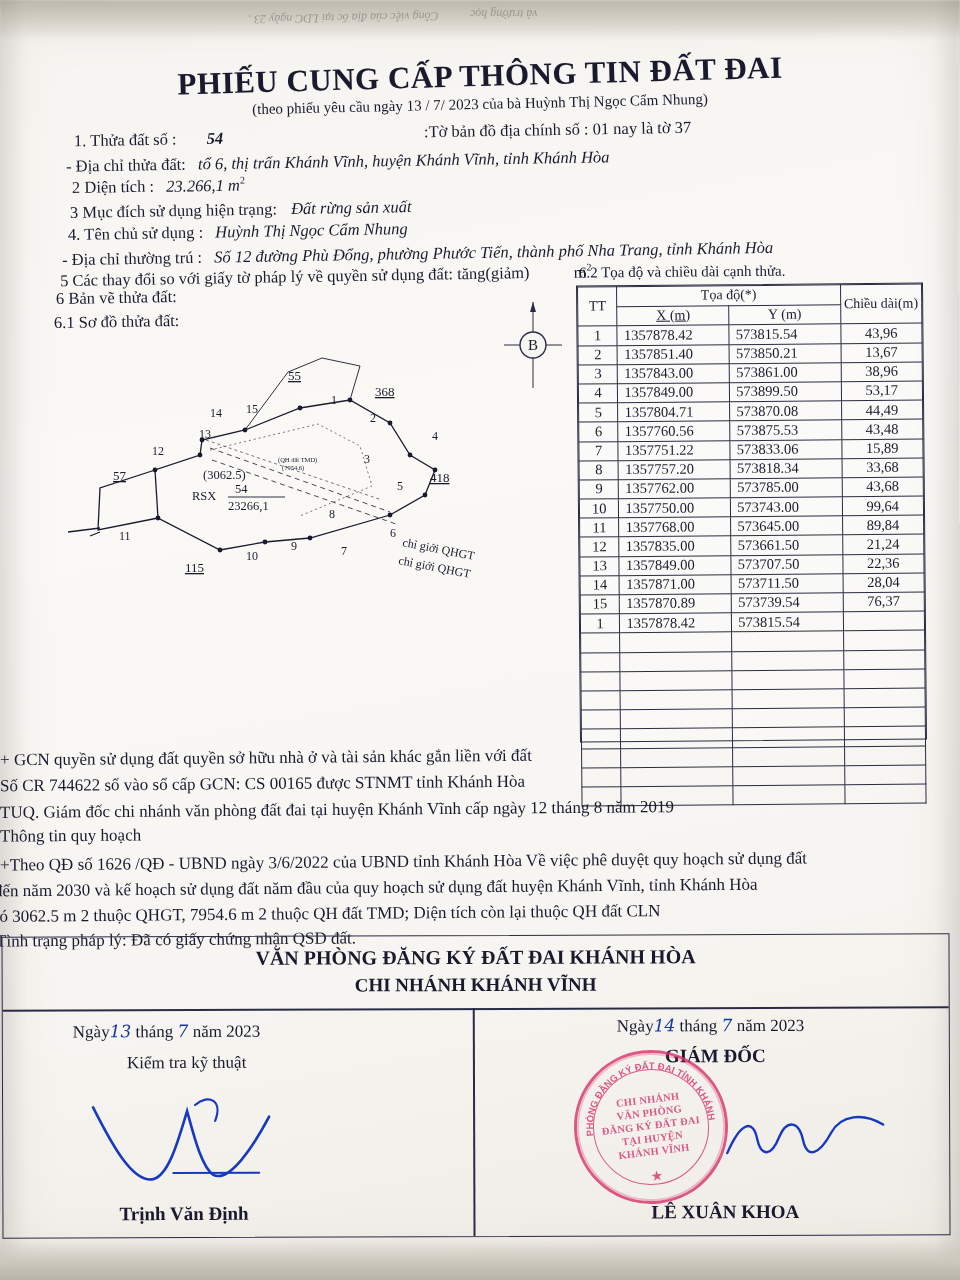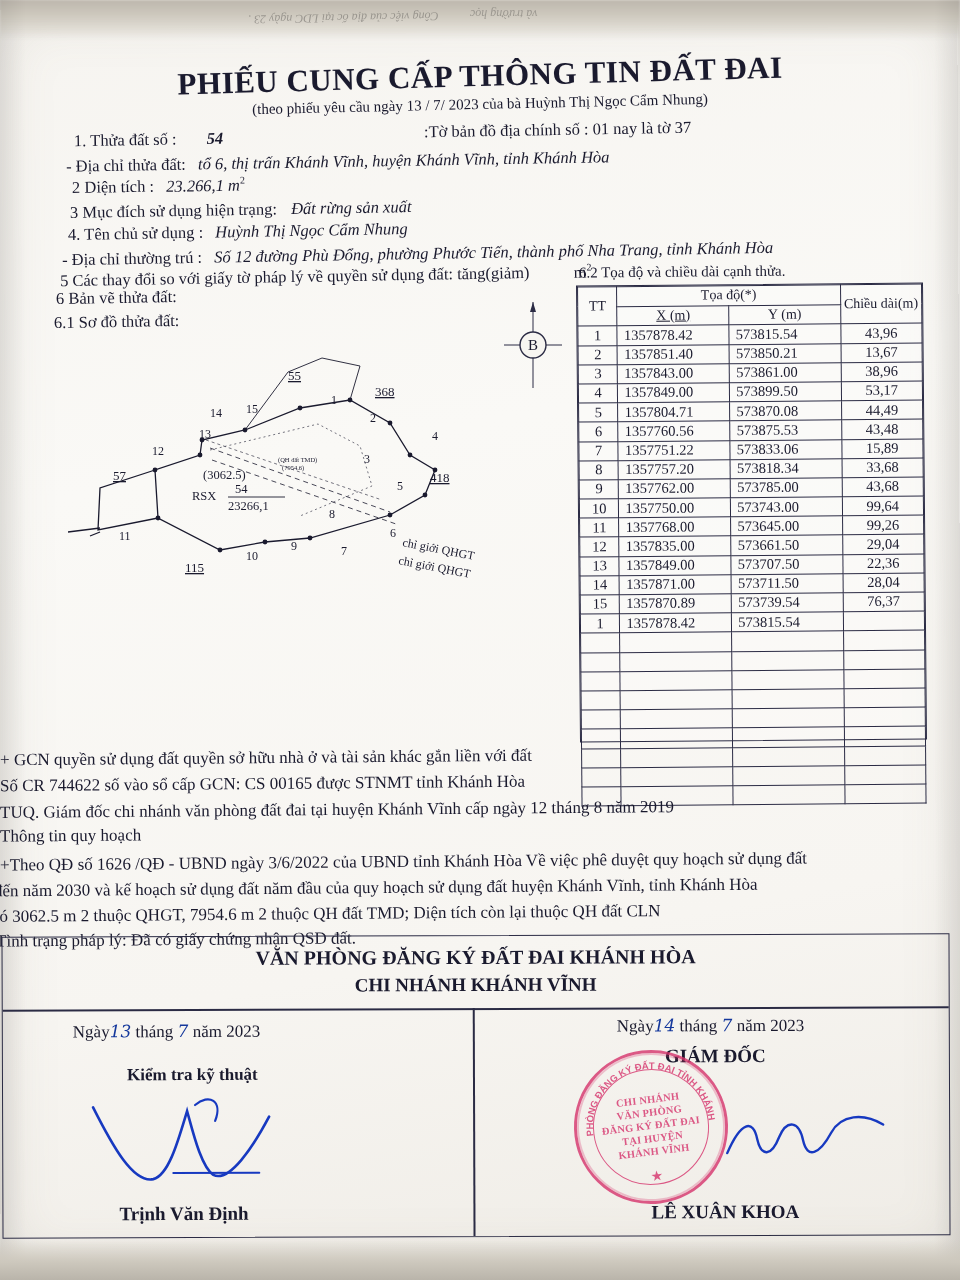--- a/index.html
+++ b/index.html
@@ -334,27 +334,27 @@
           <tr>
             <td>10</td>
             <td class="num">1357750.00</td>
             <td class="num">573743.00</td>
             <td>99,64</td>
           </tr>
           <tr>
             <td>11</td>
             <td class="num">1357768.00</td>
             <td class="num">573645.00</td>
-            <td>99,26</td>
+            <td>89,84</td>
           </tr>
           <tr>
             <td>12</td>
             <td class="num">1357835.00</td>
             <td class="num">573661.50</td>
-            <td>29,04</td>
+            <td>21,24</td>
           </tr>
           <tr>
             <td>13</td>
             <td class="num">1357849.00</td>
             <td class="num">573707.50</td>
             <td>22,36</td>
           </tr>
           <tr>
             <td>14</td>
             <td class="num">1357871.00</td>
@@ -447,21 +447,21 @@
     <div class="org2">CHI NHÁNH KHÁNH VĨNH</div>
     <div class="hrule"></div>
     <div class="vrule"></div>
 
     <div class="sg" style="left:38px;top:84px;">
       <span>Ngày</span><span class="hand">13</span>
       <span>tháng</span>
       <span class="hand">7</span>
       <span>năm  2023</span>
     </div>
-    <div class="sg" style="left:92px;top:128px;font-weight:700">Kiểm tra kỹ thuật</div>
+    <div class="sg" style="left:92px;top:116px;font-weight:400">Kiểm tra kỹ thuật</div>
     <svg class="ink" style="left:80px;top:150px;width:220px;height:100px" viewBox="0 0 220 100">
       <path d="M10,20 C30,60 50,96 70,92 C86,88 96,50 104,24 C110,46 118,80 130,88 C146,96 170,60 186,30" fill="none" stroke="#1739c0" stroke-width="2.6" stroke-linecap="round"></path>
       <path d="M112,18 C126,6 140,14 132,34" fill="none" stroke="#1739c0" stroke-width="2.2" stroke-linecap="round"></path>
       <path d="M90,86 L176,86" fill="none" stroke="#1739c0" stroke-width="2" stroke-linecap="round"></path>
     </svg>
     <div class="nm" style="left:88px;top:266px;margin-left:28px;">Trịnh Văn Định</div>
 
     <div class="sg" style="left:582px;top:80px;">
       <span>Ngày</span><span class="hand">14</span>
       <span>tháng</span>

